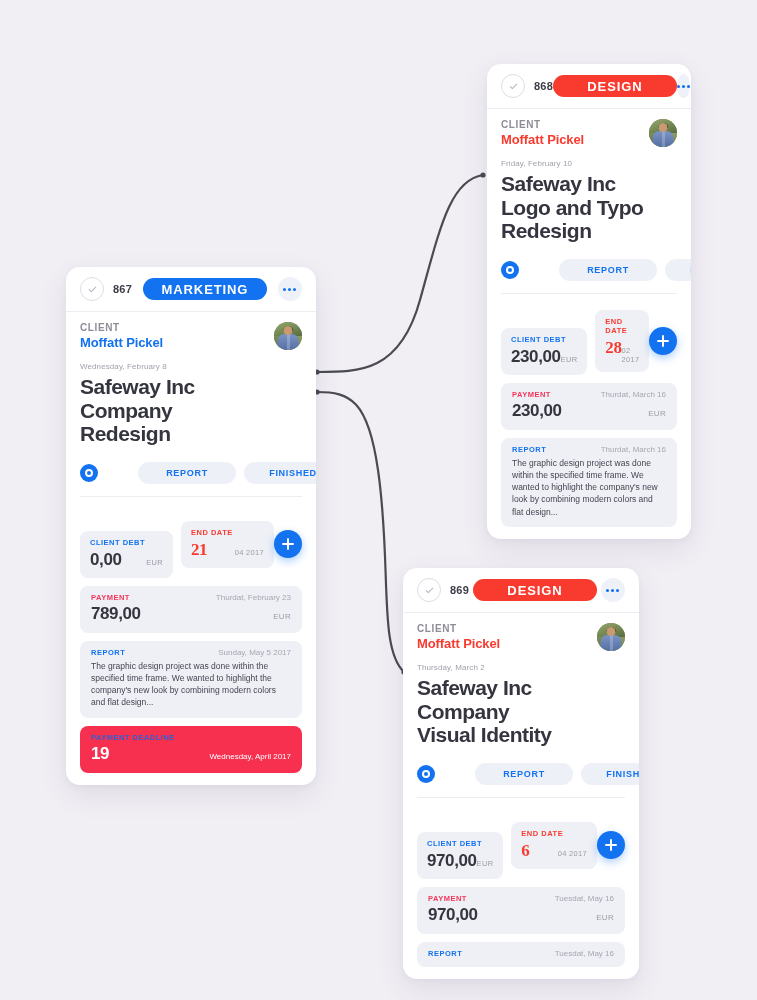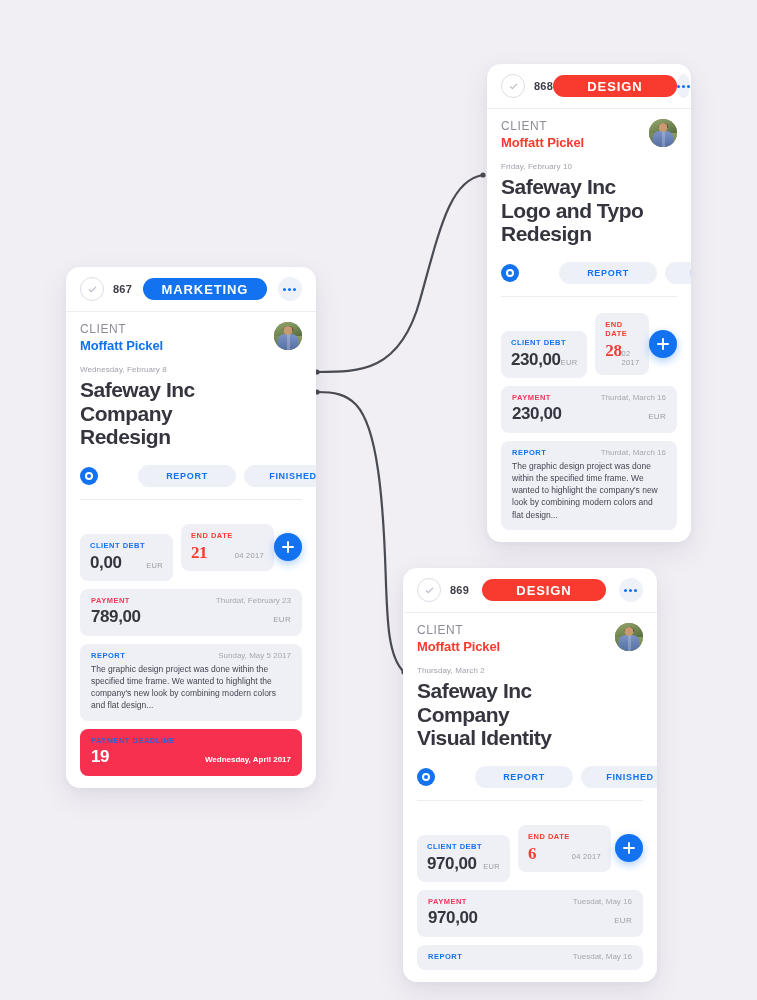--- a/index.html
+++ b/index.html
@@ -98,24 +98,24 @@
   }
 
   .card-body { padding: 10px 14px 12px 14px; }
 
   .client-row {
     display: flex;
     align-items: flex-start;
   }
   .client-col { flex: 1 1 auto; }
   .client-label {
-    font-size: 12px;
+    font-size: 10px;
     color: #8d8d98;
     letter-spacing: 0.6px;
-    font-weight: normal;
+    font-weight: bold;
   }
   .client-name {
     font-size: 13px;
     font-weight: bold;
     margin-top: 2px;
     letter-spacing: -0.1px;
   }
   .client-blue { color: #1272f0; }
   .client-red  { color: #f93a2f; }
 
@@ -355,21 +355,21 @@
   .dl-row { display: flex; align-items: baseline; margin-top: 2px; }
   .dl-day {
     font-size: 17px;
     font-weight: bold;
     color: #ffffff;
     letter-spacing: -0.4px;
   }
   .dl-date {
     margin-left: auto;
     font-size: 8px;
-    font-weight: bold;
+    font-weight: normal;
     color: #ffffff;
   }
 </style>
 </head>
 <body>
 
 <div class="canvas">
 
   <svg class="connectors" viewBox="0 0 757 1000">
     <g fill="none" stroke="#4a4a52" stroke-width="2.2" stroke-linecap="round">
@@ -547,21 +547,21 @@
       <div class="deadline">
         <div class="dl-label">PAYMENT DEADLINE</div>
         <div class="dl-row">
           <div class="dl-day">19</div>
           <div class="dl-date">Wednesday, April 2017</div>
         </div>
       </div>
     </div>
   </div>
 
-  <div class="card" style="left:403px; top:568px; width:254px;">
+  <div class="card" style="left:403px; top:568px; width:236px;">
     <div class="card-header">
       <div class="check-circle">
         <svg width="11" height="11" viewBox="0 0 11 11">
             <path d="M2.3 5.6 L4.3 7.6 L8.7 3.2" stroke="#b9b7c2" stroke-width="1.1" fill="none" stroke-linecap="round" stroke-linejoin="round"></path>
           </svg>
       </div>
       <div class="card-id">869</div>
       <div class="tag-pill tag-red">DESIGN</div>
       <div class="dots-btn">
           <i></i>

